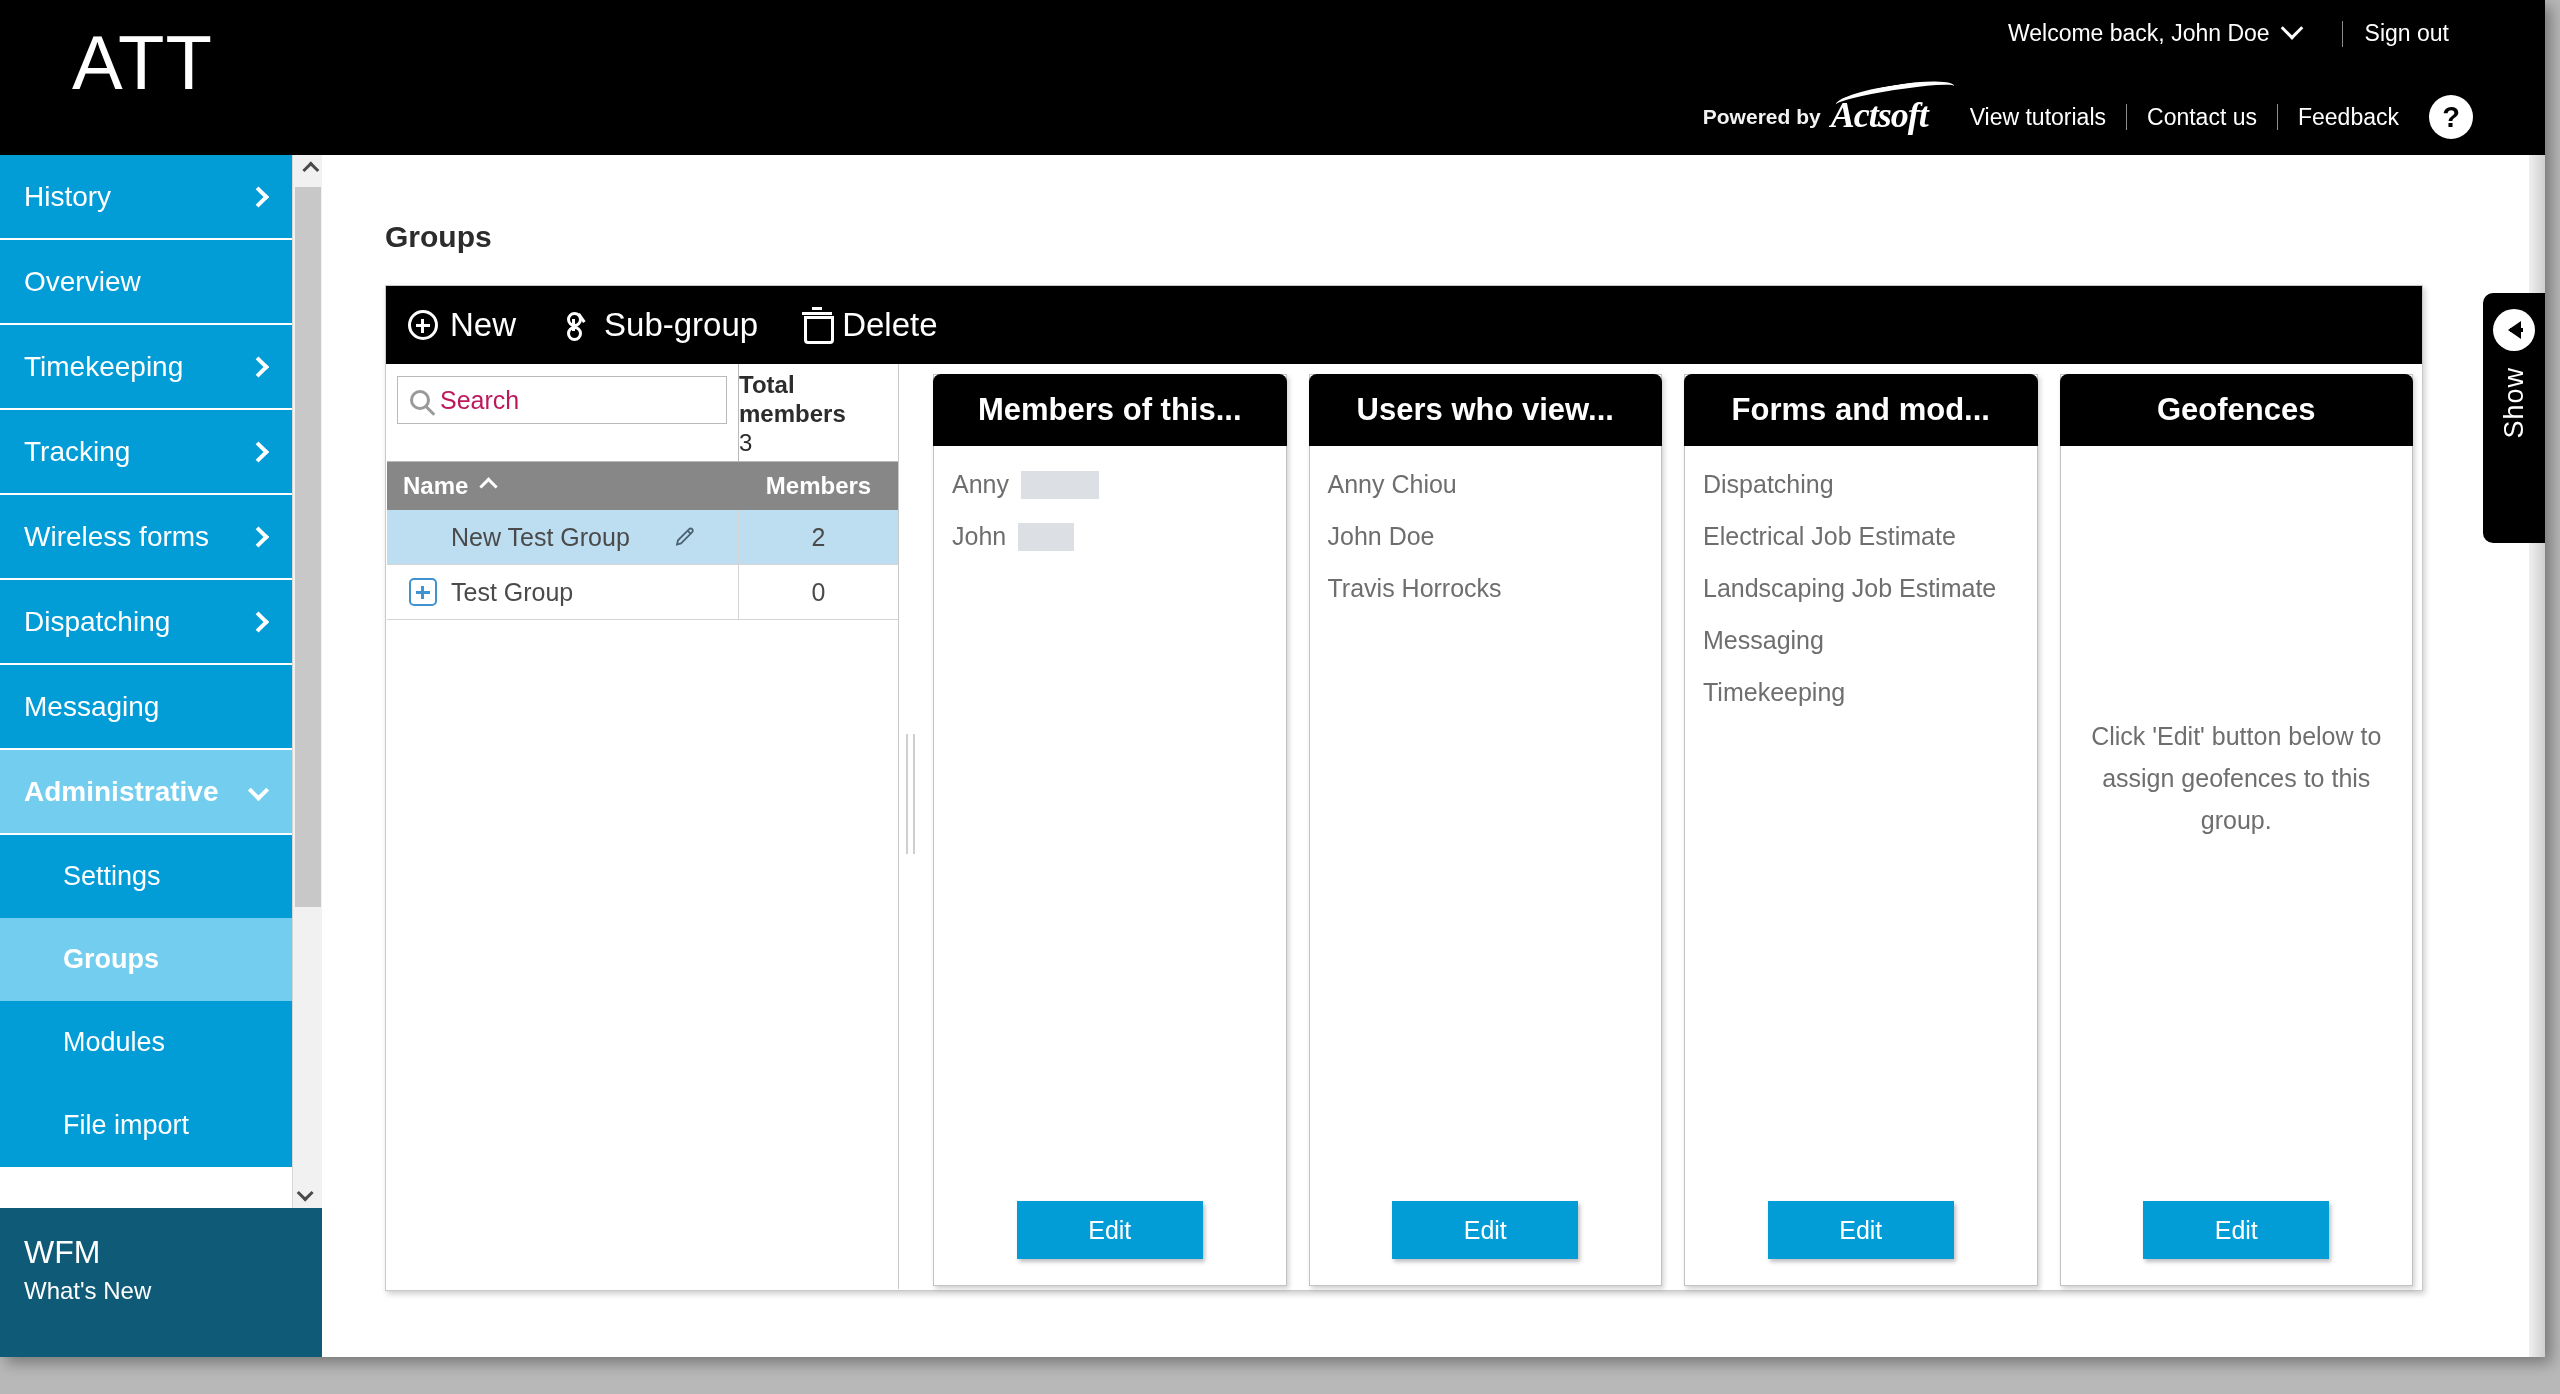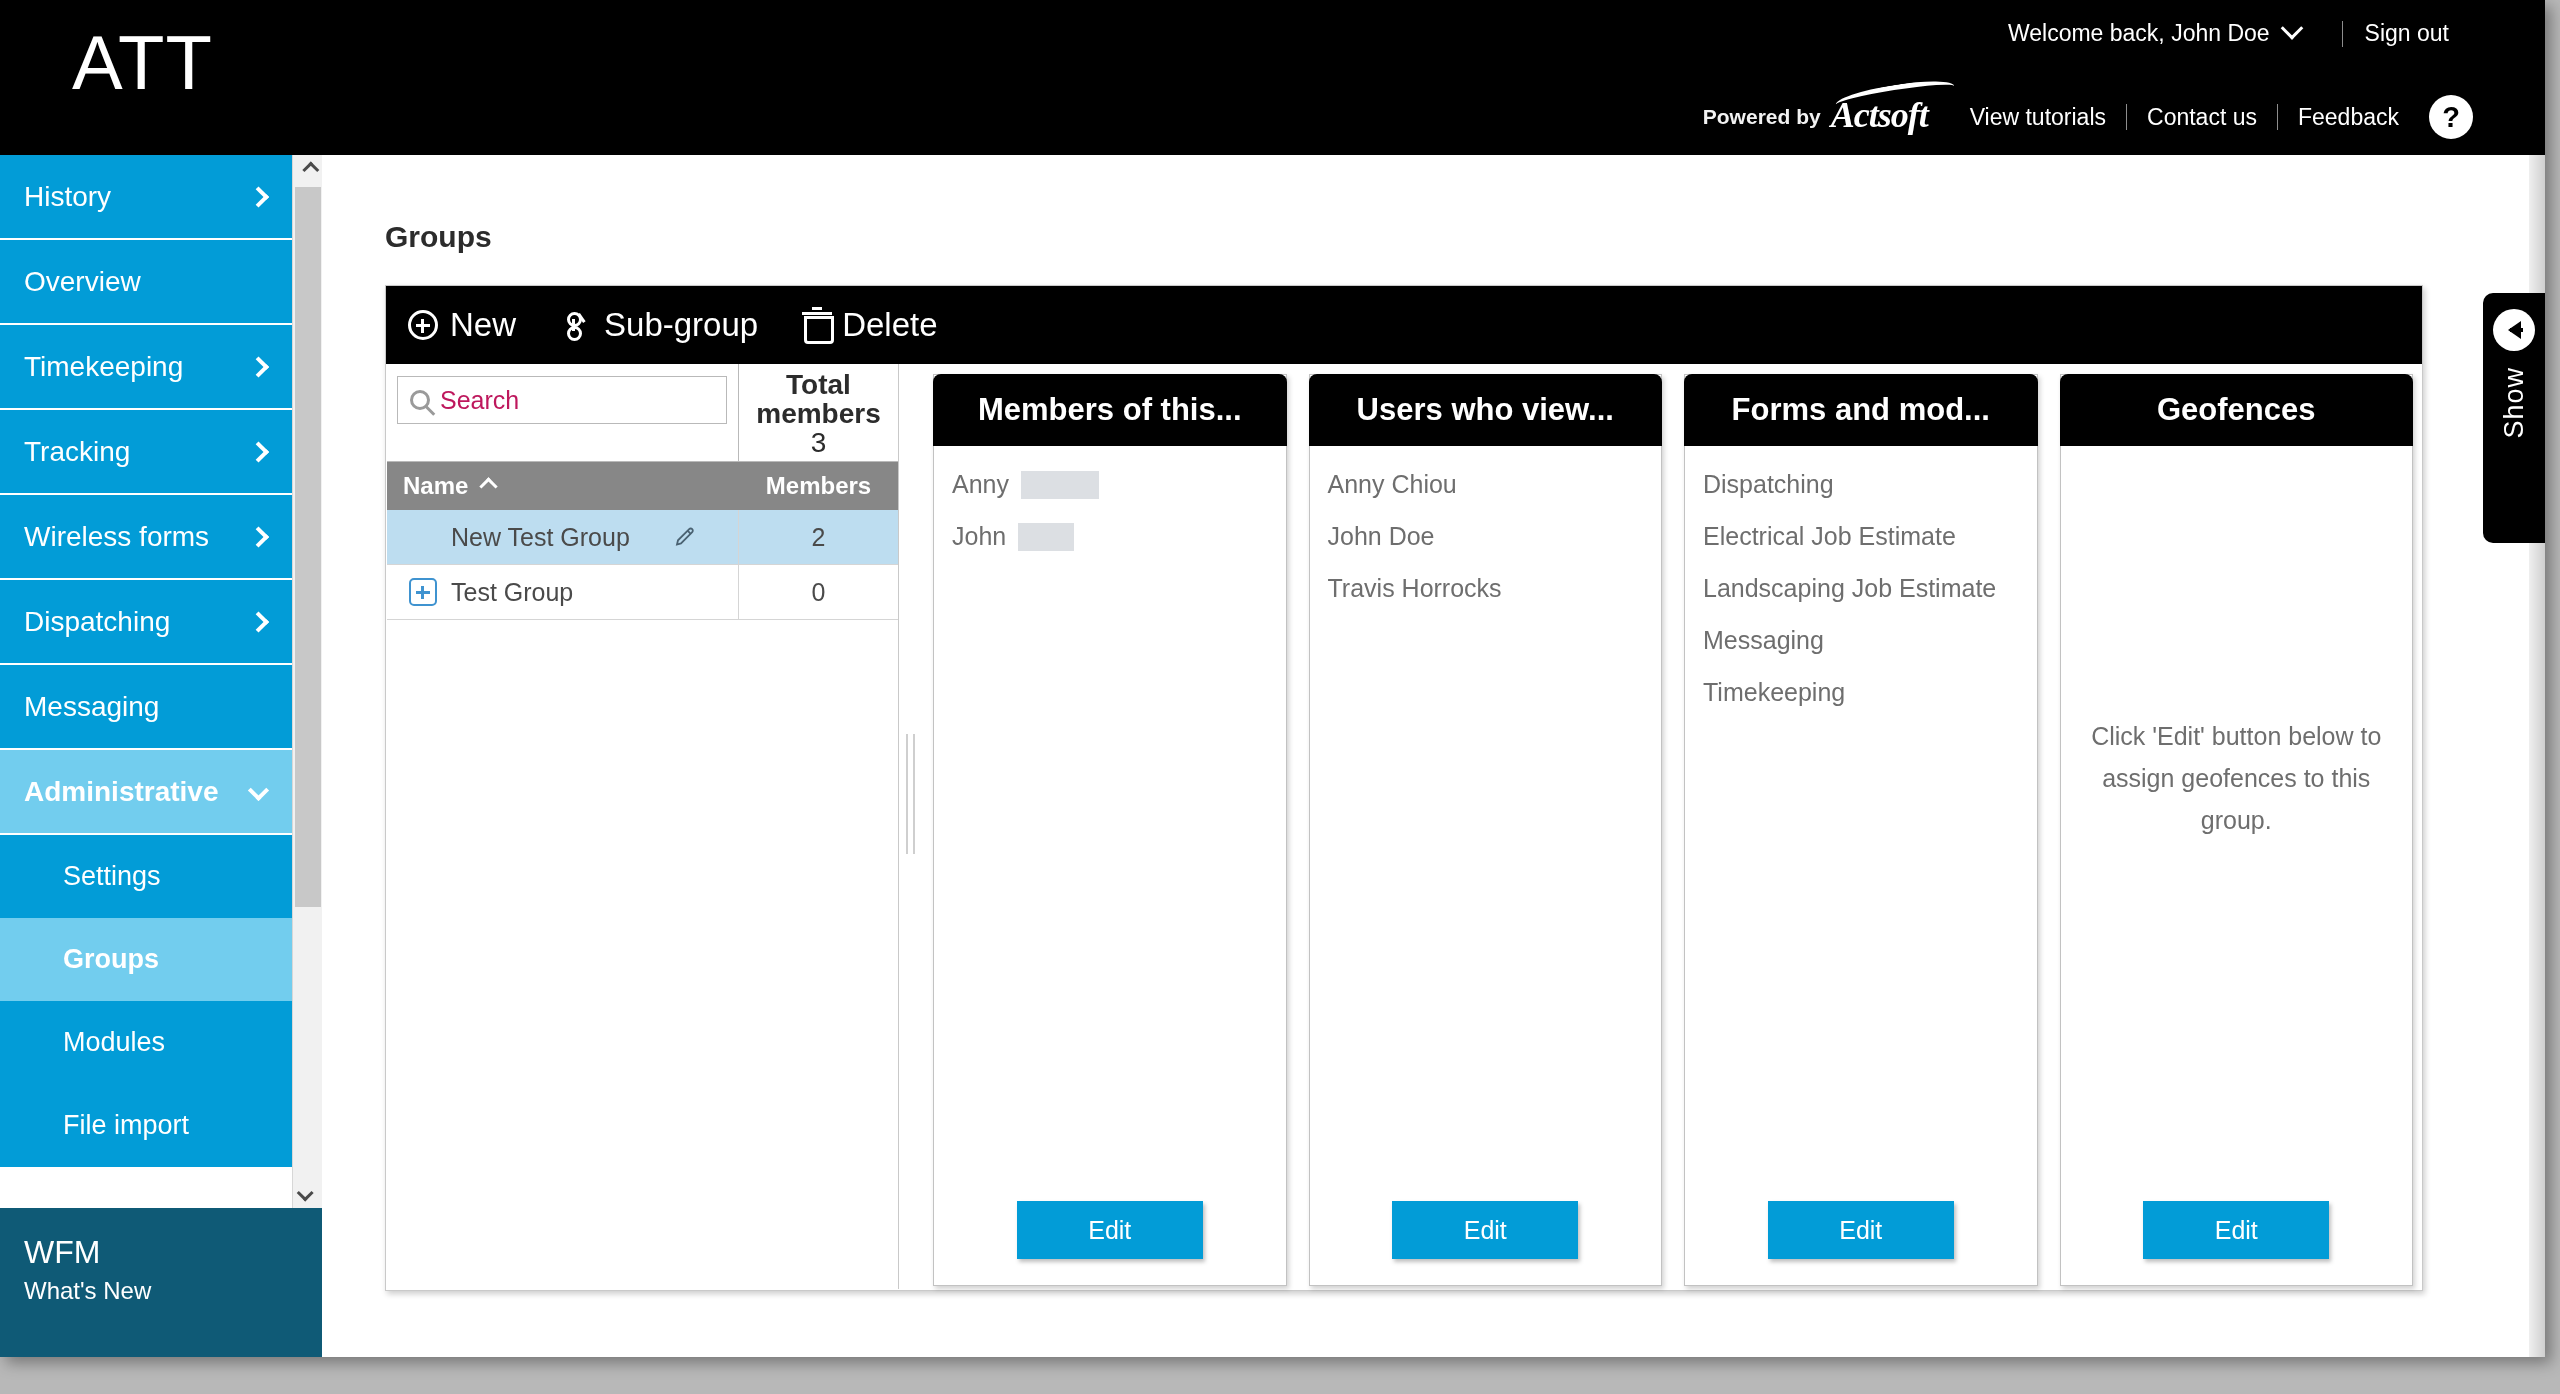--- a/index.html
+++ b/index.html
@@ -236,22 +236,22 @@
   .ic-search {
     width: 20px; height: 20px; border: 3px solid #9a9a9a; border-radius:50%;
     position:relative; flex: none;
   }
   .ic-search::after{
     content:""; position:absolute; right:-9px; bottom:-5px;
     width: 12px; height: 3px; background:#9a9a9a; transform: rotate(45deg);
   }
   .search-ph { font-size: 25px; color:#be185d; }
   .total-cell {
-    flex: 1; text-align:center; padding-top: 6px;
-    font-size: 28px; font-weight: 700; color:#2c2c2c; line-height: 29px;
+    flex: 1; text-align:left; padding-top: 6px;
+    font-size: 24px; font-weight: 700; color:#2c2c2c; line-height: 29px;
   }
   .total-cell .n { font-weight: 400; }
 
   .thead {
     display:flex; height: 48px; background:#878787; color:#ffffff;
     font-size: 24px; font-weight: 700; align-items:center;
   }
   .th-name { width: 352px; padding-left: 16px; display:flex; align-items:center; gap:14px; }
   .th-members { flex:1; text-align:center; }
   .sort-up {

